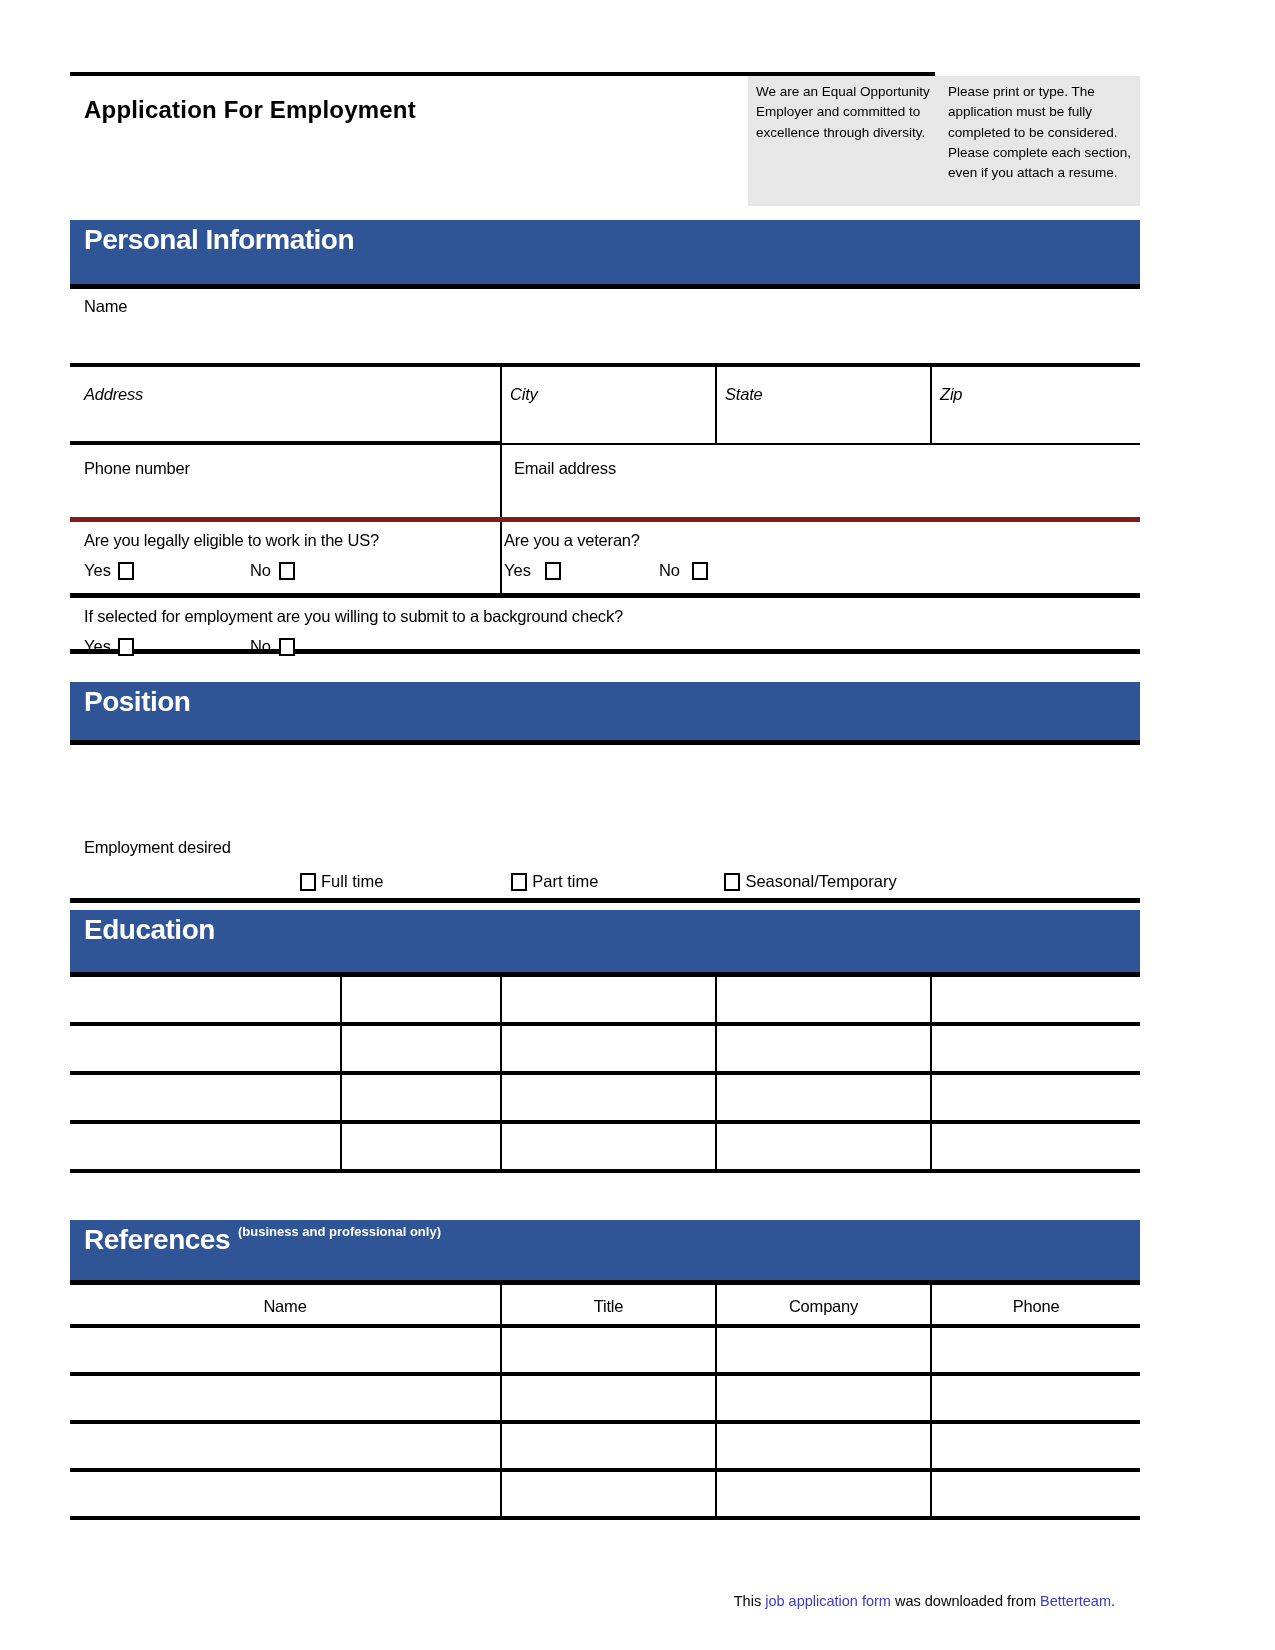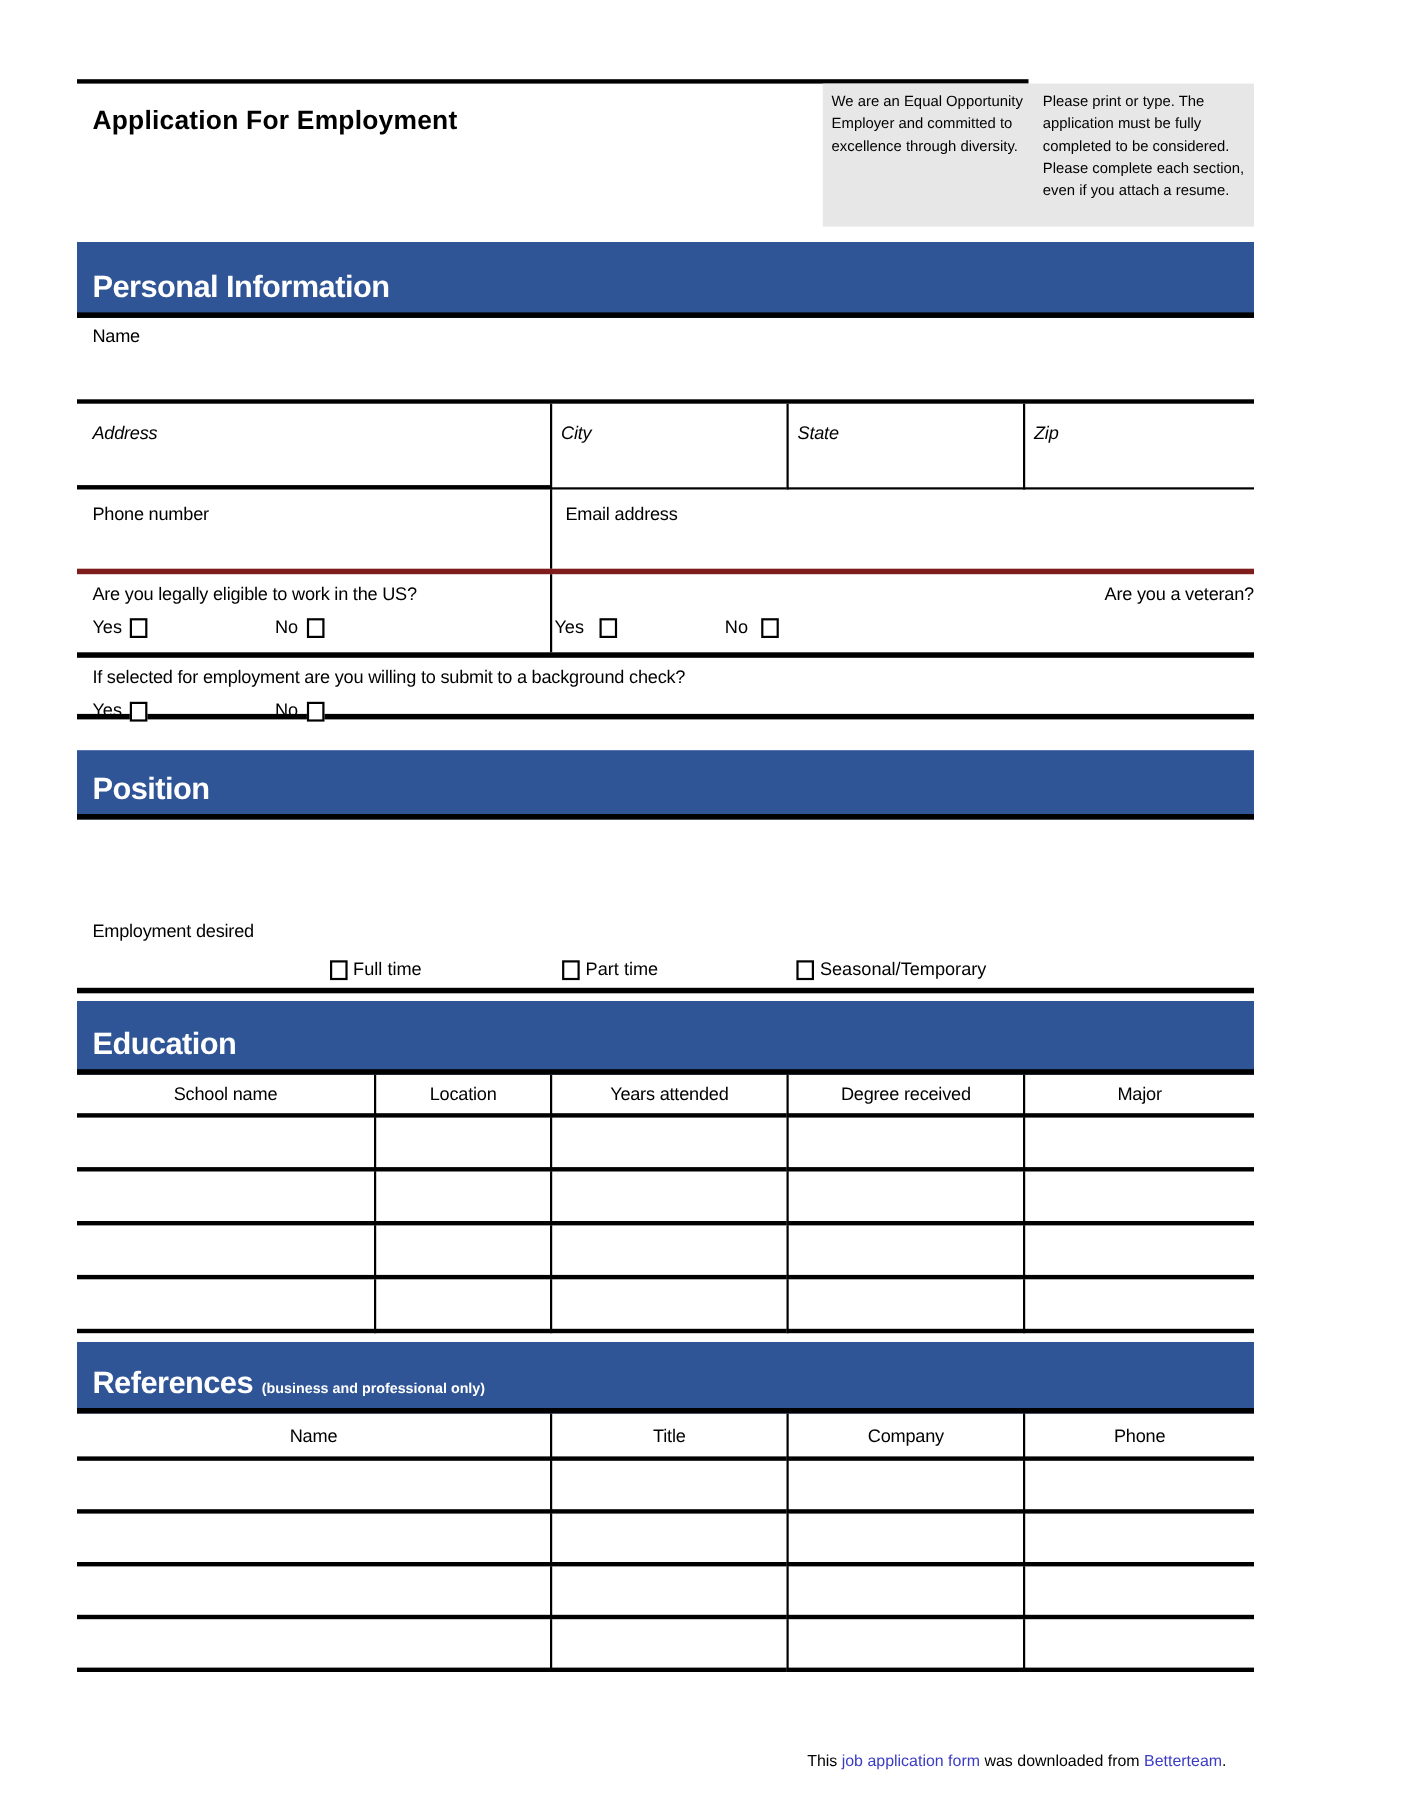--- a/index.html
+++ b/index.html
@@ -12,22 +12,22 @@
   
   .top-rule { left: 70px; top: 72px; width: 865px; height: 4px; background: #000; }
   .doc-title { left: 84px; top: 96px; font-size: 24px; font-weight: bold; letter-spacing: .2px; }
   .notice-box { left: 748px; top: 76px; width: 392px; height: 130px; background: #e7e7e7;
                 display: flex; padding: 6px 4px 6px 8px; font-size: 13.5px; line-height: 1.5; }
   .notice-col1 { width: 182px; }
   .notice-col2 { flex: 1; padding-left: 10px; }
 
   
   .bar { left: 70px; width: 1070px; background: #2f5596; border-bottom: 5px solid #000;
-         color: #fff; font-weight: bold; display: flex; align-items: flex-end;
-         padding: 16px 0 7px 14px; font-size: 28px; letter-spacing: -0.5px; }
+         color: #fff; font-weight: bold; display: flex; 
+         padding: 4px 0 7px 14px; font-size: 28px; letter-spacing: -0.5px; }
   .bar-personal   { top: 220px;  height: 69px; }
   .bar-position   { top: 682px;  height: 63px; }
   .bar-education  { top: 910px;  height: 67px; }
   .bar-references { top: 1220px; height: 65px; }
   .bar .qualifier { font-size: 13px; letter-spacing: 0; padding: 0 0 4px 8px; }
 
   .lbl { font-size: 16.5px; letter-spacing: -0.2px; }
 
   .name-label { left: 84px; top: 297px; }
 
@@ -43,21 +43,21 @@
   .row-address .cell.first { border-bottom: 4px solid #000; }
   .row-address .cell.tight { padding-left: 8px; }
 
   .row-phone { top: 445px; height: 77px; grid-template-columns: 430px 640px;
                border-bottom: 5px solid #7f1d1d; }
   .row-phone .cell { padding-top: 14px; }
 
   .row-elig { top: 522px; height: 76px; grid-template-columns: 430px 640px;
               border-bottom: 5px solid #000; }
   .q { margin: 9px 0 0 14px; font-size: 16.5px; letter-spacing: -0.2px; }
-  .q.flush { margin-left: 2px; text-align: right; }
+  .q.flush { margin-left: 2px; }
   .yesno { display: flex; align-items: center; margin: 11px 0 0 14px; font-size: 16.5px; }
   .yesno.flush { margin-left: 2px; }
   .cb { display: inline-block; width: 16px; height: 18px; border: 2px solid #000; background: #fff; }
   .yesno .cb1 { margin-left: 7px; }
   .yesno .no-a { margin-left: 116px; }
   .yesno .cb2 { margin-left: 8px; }
   .yesno.vet .cb1 { margin-left: 14px; }
   .yesno.vet .no-a { margin-left: 98px; }
   .yesno.vet .cb2 { margin-left: 12px; }
 
@@ -180,27 +180,20 @@
         <span>Seasonal/Temporary</span>
       </span>
     </div>
   </div>
 
   <div class="abs bar bar-education">
     <span>Education</span>
   </div>
 
   <div class="abs tbl edu-tbl">
-    <div class="tbl-header edu-cols">
-      <div class="hcell">School name</div>
-      <div class="hcell vline">Location</div>
-      <div class="hcell vline">Years attended</div>
-      <div class="hcell vline">Degree received</div>
-      <div class="hcell vline">Major</div>
-    </div>
     <div class="tbl-row edu-cols">
       <div class="tcell"></div>
       <div class="tcell vline"></div>
       <div class="tcell vline"></div>
       <div class="tcell vline"></div>
       <div class="tcell vline"></div>
     </div>
     <div class="tbl-row edu-cols">
       <div class="tcell"></div>
       <div class="tcell vline"></div>

